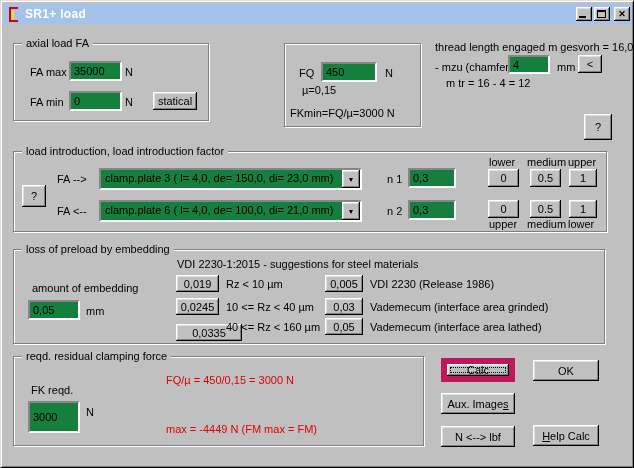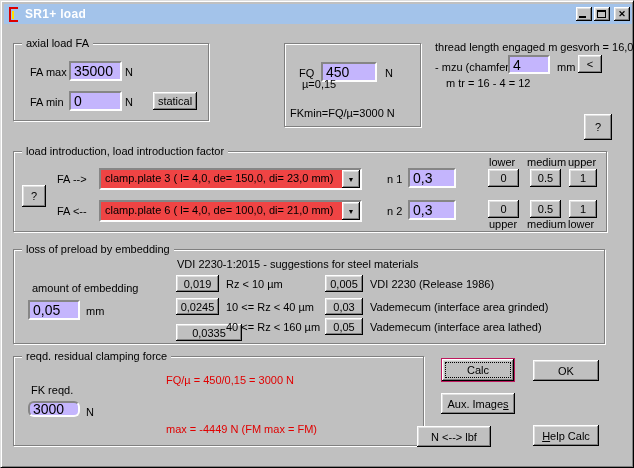--- a/index.html
+++ b/index.html
@@ -48,36 +48,36 @@
   .red{ color:#e00000;text-align:center; }
 
   .btn{
     position:absolute; background:#c0c0c0; border:none; padding:0;
     box-shadow: inset -1px -1px 0 #000, inset 1px 1px 0 #fff,
                 inset -2px -2px 0 #808080, inset 2px 2px 0 #dfdfdf;
     font-family:"Liberation Sans", sans-serif; font-size:11px; color:#000;
     display:flex; align-items:center; justify-content:center; cursor:default;
     white-space:nowrap;
   }
-  .btn.default{ border:1px solid #be185d; }
+  .btn.default{ border:6px solid #be185d; }
   .btn.default::after{
     content:""; position:absolute; left:3px; top:3px; right:3px; bottom:3px;
     border:1px dotted #000;
   }
   .u{ text-decoration:underline; }
 
   .input{
-    position:absolute; background:#c4b5fd; border:2px solid;
+    position:absolute; background:#15803d; border:2px solid;
     border-color:#868686 #fdfdfd #fdfdfd #868686;
-    font-family:"Liberation Sans", sans-serif; font-size:14px; color:#000;
+    font-family:"Liberation Sans", sans-serif; font-size:11px; color:#000;
     padding:0 3px; outline:none;
   }
 
   .combo{
-    position:absolute; height:22px; background:#ef4444; border:2px solid;
+    position:absolute; height:22px; background:#15803d; border:2px solid;
     border-color:#868686 #fdfdfd #fdfdfd #868686;
   }
   .combo .ctext{ position:absolute; left:4px; top:2px; white-space:nowrap; }
   .combo .carrow{
     position:absolute; right:0; top:0; width:18px; height:18px; background:#c0c0c0;
     box-shadow: inset -1px -1px 0 #000, inset 1px 1px 0 #fff,
                 inset -2px -2px 0 #808080, inset 2px 2px 0 #dfdfdf;
     display:flex; align-items:center; justify-content:center; font-size:7px;
   }
 </style>
@@ -111,21 +111,21 @@
     <span class="lbl" style="left:16px; top:52px;">FA min</span>
     <input class="input" style="left: 55px; top: 47px; width: 53px; height: 20px;" value="0">
     <span class="lbl" style="left:111px; top:52px;">N</span>
     <button class="btn" style="left:139px; top:48px; width:44px; height:18px;">statical</button>
   </div>
 
   <div class="group" style="left:283px; top:42px; width:137px; height:84px;">
     <span class="lbl" style="left:14px; top:23px;">FQ</span>
     <input class="input" style="left: 36px; top: 18px; width: 56px; height: 20px;" value="450">
     <span class="lbl" style="left:100px; top:23px;">N</span>
-    <span class="lbl" style="left:5px; top:34px;padding-left:12px;">µ=0,15</span>
+    <span class="lbl" style="left:5px; top:40px;padding-left:12px;">µ=0,15</span>
     <span class="lbl" style="left:5px; top:63px;">FKmin=FQ/µ=3000 N</span>
   </div>
 
   <span class="lbl" style="left:434px; top:40px;">thread length engaged m gesvorh = 16,0</span>
   <span class="lbl" style="left:434px; top:60px;">- mzu (chamfer)</span>
   <input class="input" style="left: 507px; top: 54px; width: 42px; height: 19px;" value="4">
   <span class="lbl" style="left:556px; top:60px;">mm</span>
   <button class="btn" style="left:577px; top:54px; width:24px; height:18px;">&lt;</button>
   <span class="lbl" style="left:445px; top:76px;">m tr = 16 - 4 = 12</span>
   <button class="btn" style="left:583px; top:113px; width:28px; height:26px;">?</button>
@@ -185,32 +185,32 @@
     <span class="lbl" style="left:356px; top:28px;">VDI 2230 (Release 1986)</span>
     <button class="btn" style="left:311px; top:48px; width:38px; height:17px;">0,03</button>
     <span class="lbl" style="left:356px; top:51px;">Vademecum (interface area grinded)</span>
     <button class="btn" style="left:311px; top:68px; width:38px; height:17px;">0,05</button>
     <span class="lbl" style="left:356px; top:71px;">Vademecum (interface area lathed)</span>
   </div>
 
   <div class="group" style="left:12px; top:355px; width:411px; height:90px;">
     <span class="glabel">reqd. residual clamping force</span>
     <span class="lbl" style="left:17px; top:27px;">FK reqd.</span>
-    <input class="input" style="left: 14px; top: 44px; width: 52px; height: 16px; border-radius: 6px;" value="3000">
+    <input class="input" style="left: 14px; top: 44px; width: 52px; height: 32px;" value="3000">
     <span class="lbl" style="left:72px; top:49px;">N</span>
     <span class="lbl red" style="left:152px; top:17px;">FQ/µ = 450/0,15 = 3000 N</span>
     <span class="lbl red" style="left:152px; top:66px;">max = -4449 N  (FM max = FM)</span>
   </div>
 
   <button class="btn default" style="left:440px; top:357px; width:74px; height:24px;">Calc</button>
   <button class="btn" style="left:532px; top:359px; width:66px; height:21px;">OK</button>
   <button class="btn" style="left:440px; top:392px; width:74px; height:21px;">
       <span>Aux. Image</span>
       <span class="u">s</span>
     </button>
   <button class="btn" style="left:532px; top:392px; width:66px; height:21px;margin-top:32px;">Cancel</button>
-  <button class="btn" style="left:416px; top:425px; width:74px; height:21px;">N &lt;--&gt; lbf</button>
+  <button class="btn" style="left:440px; top:425px; width:74px; height:21px;">N &lt;--&gt; lbf</button>
   <button class="btn" style="left:532px; top:424px; width:66px; height:21px;">
       <span class="u">H</span>
       <span>elp Calc</span>
     </button>
 
 </div>
 
 </body></html>

